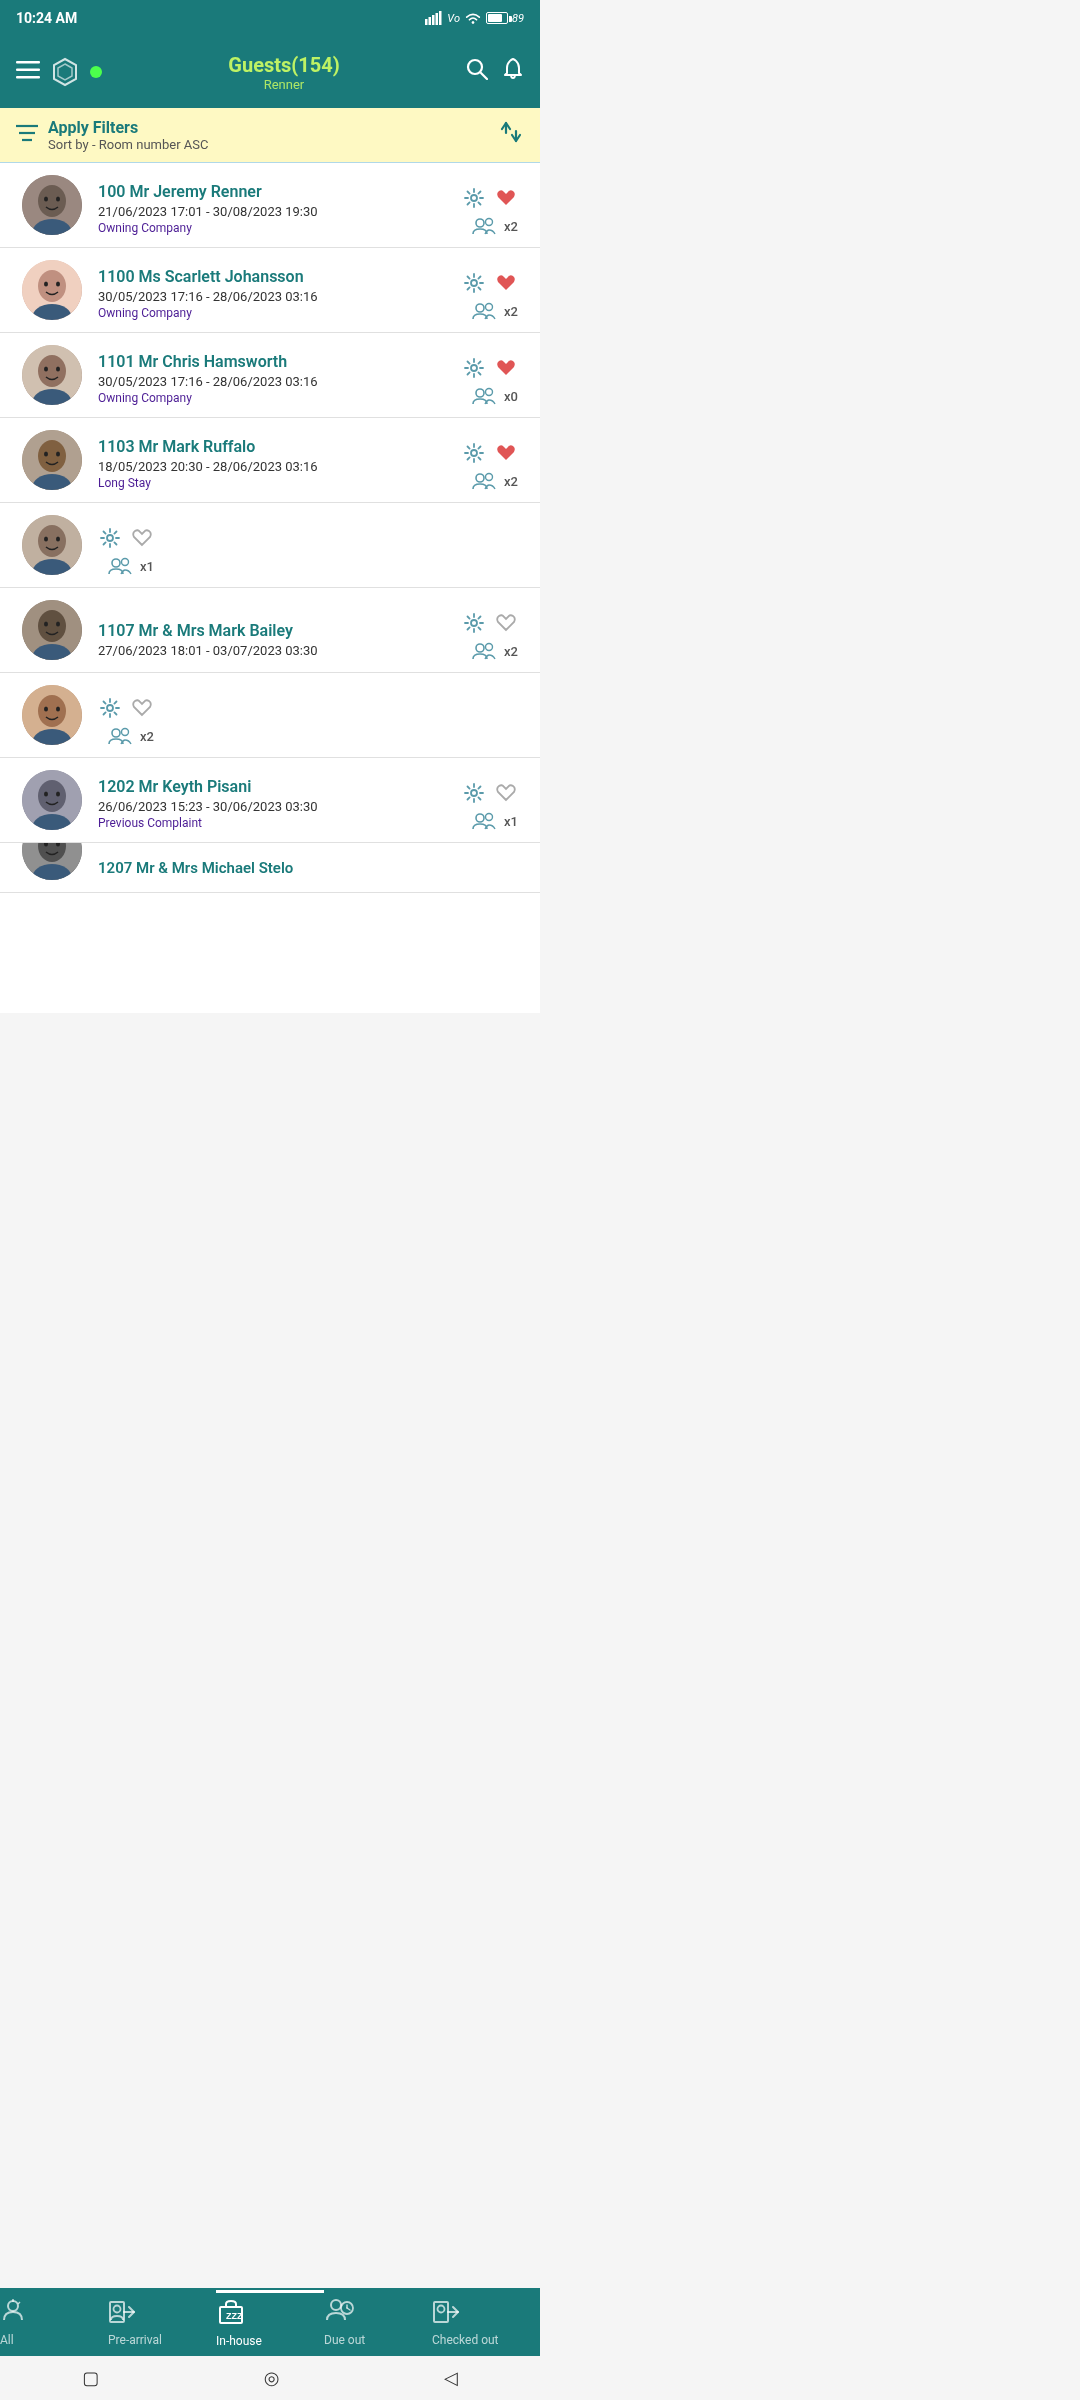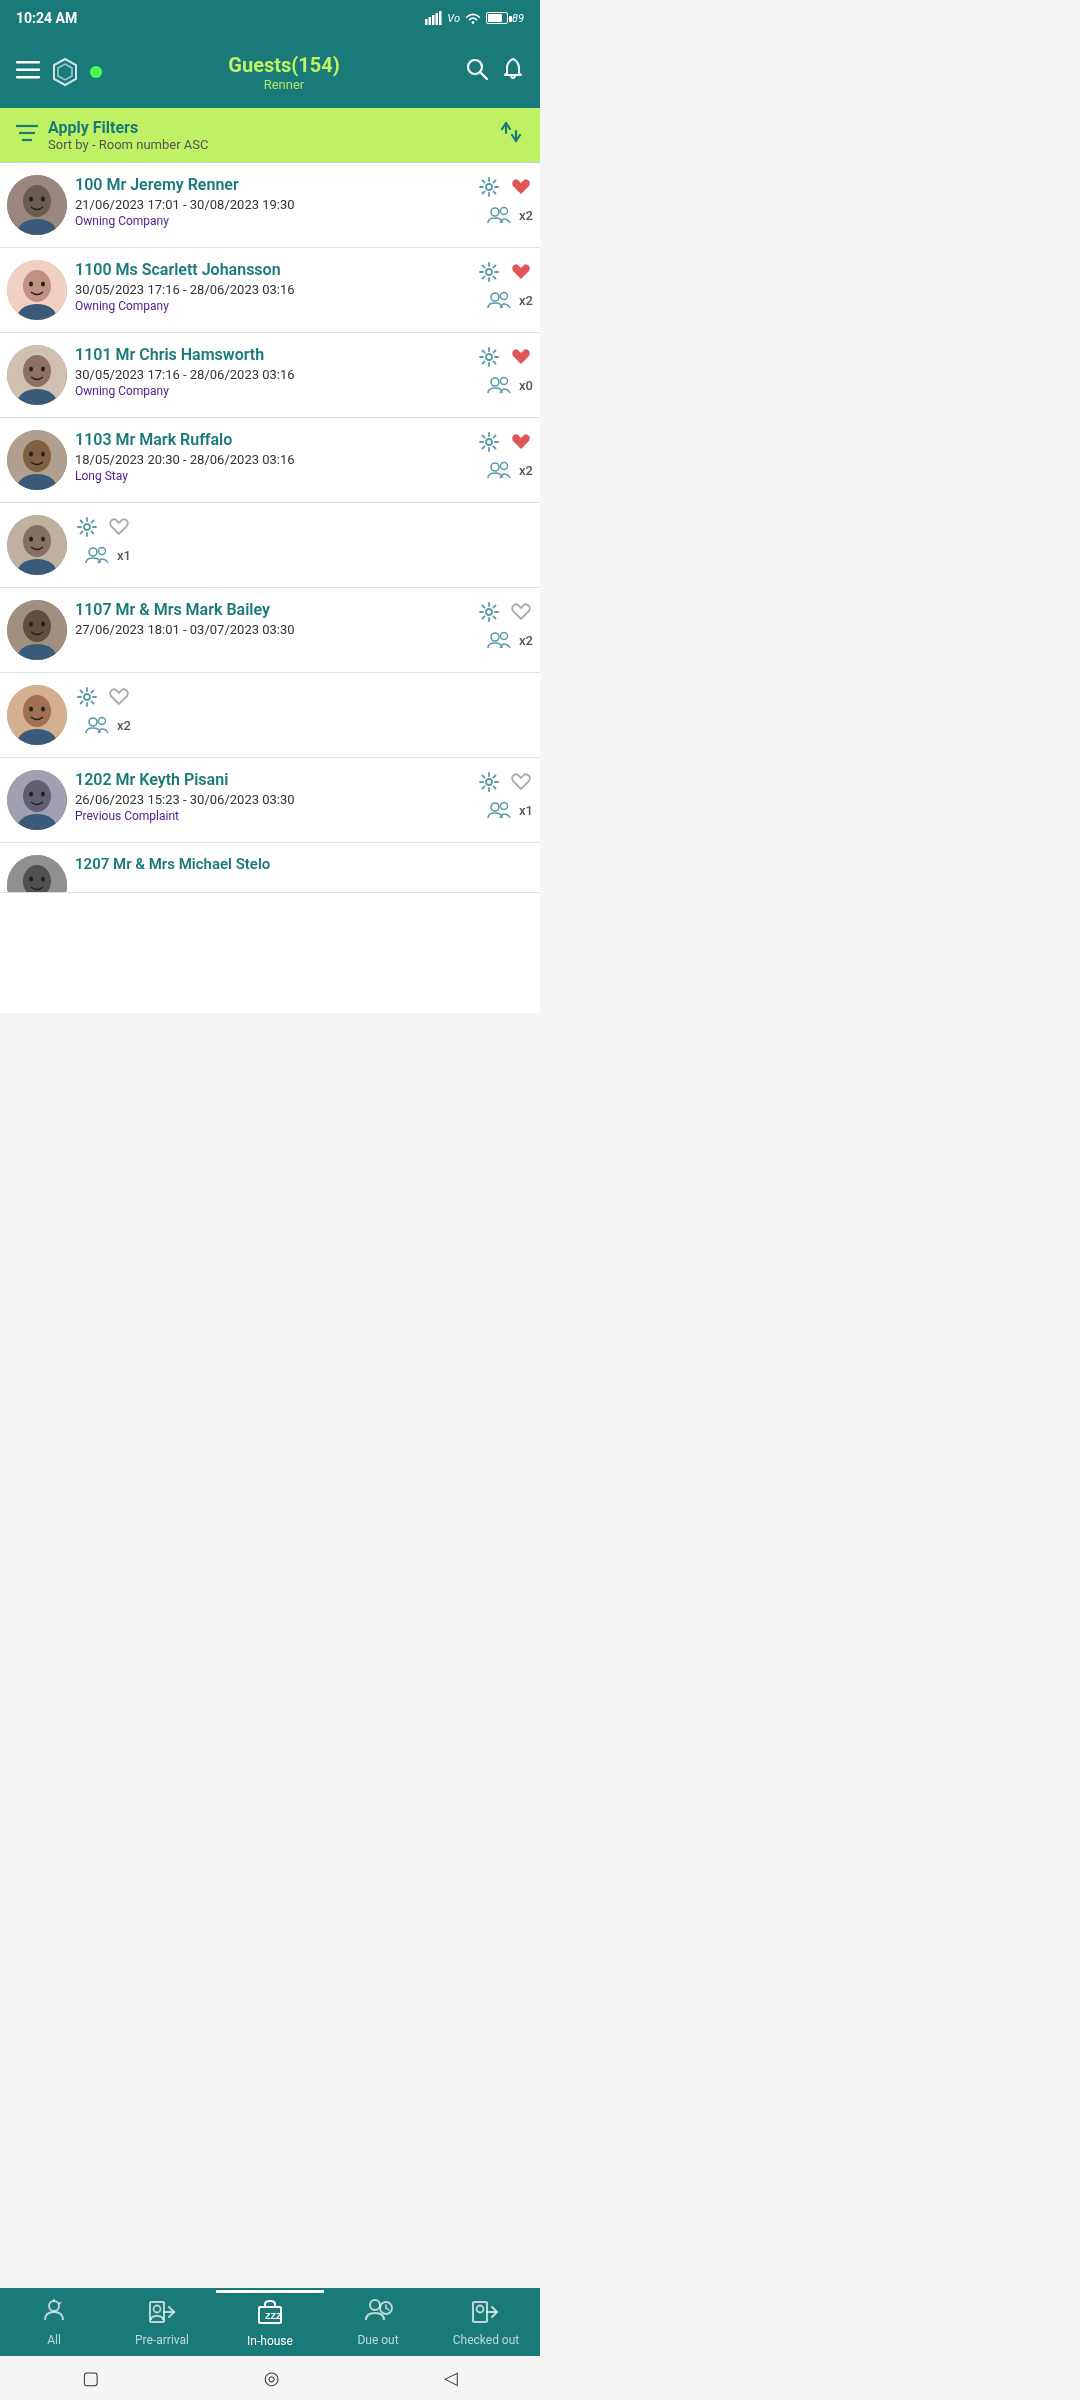--- a/index.html
+++ b/index.html
@@ -100,21 +100,21 @@
     .header-icon-btn {
       color: white;
       font-size: 22px;
       cursor: pointer;
       background: none;
       border: none;
     }
 
     
     .filter-bar {
-      background: #bef264;
+      background: #fef9c3;
       display: flex;
       align-items: center;
       justify-content: space-between;
       padding: 10px 16px;
       border-bottom: 1px solid #b0d8e8;
     }
     .filter-left {
       display: flex;
       align-items: center;
       gap: 10px;
@@ -140,24 +140,24 @@
       background: none;
       border: none;
     }
 
     
     .guest-list {
       background: white;
     }
     .guest-item {
       display: flex;
-      align-items: flex-start;
-      padding: 12px 7px;
+      align-items: flex-end;
+      padding: 12px 22px;
       border-bottom: 1px solid #e0e0e0;
-      gap: 8px;
+      gap: 16px;
     }
     .avatar {
       width: 60px;
       height: 60px;
       border-radius: 50%;
       overflow: hidden;
       flex-shrink: 0;
       background: #ccc;
       display: flex;
       align-items: center;
@@ -210,21 +210,21 @@
       background: #1a7a7a;
       display: flex;
       justify-content: space-around;
       align-items: center;
       height: 68px;
       z-index: 100;
     }
     .nav-item {
       display: flex;
       flex-direction: column;
-      align-items: center;
+      align-items: flex-start;
       color: rgba(255,255,255,0.7);
       font-size: 12px;
       gap: 4px;
       cursor: pointer;
       flex: 1;
       padding: 6px 0;
     }
     .nav-item.active {
       color: white;
       border-top: 3px solid white;

